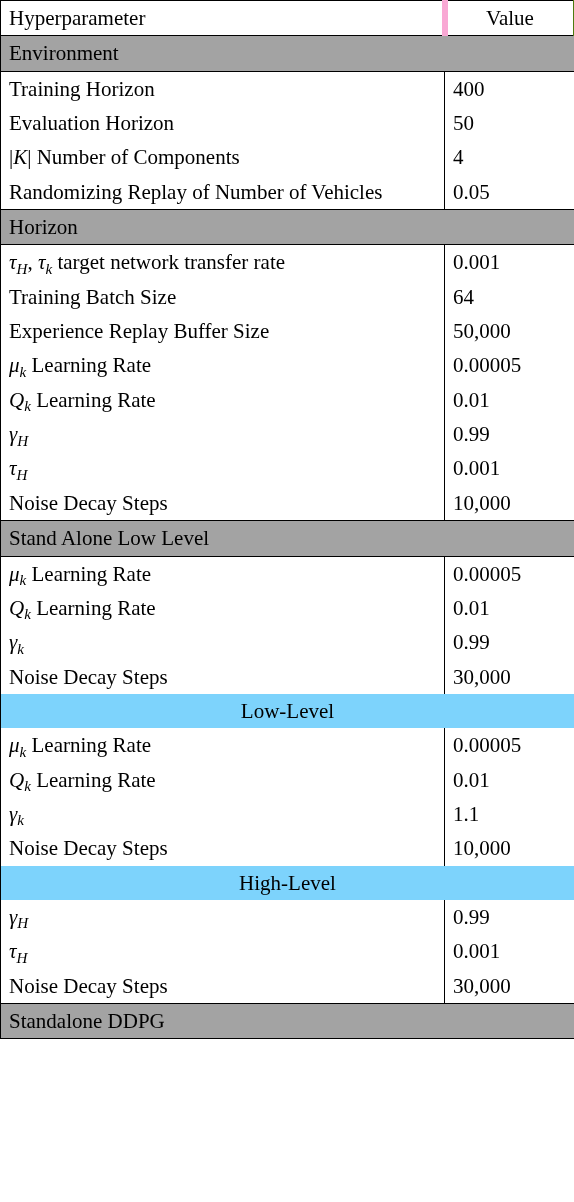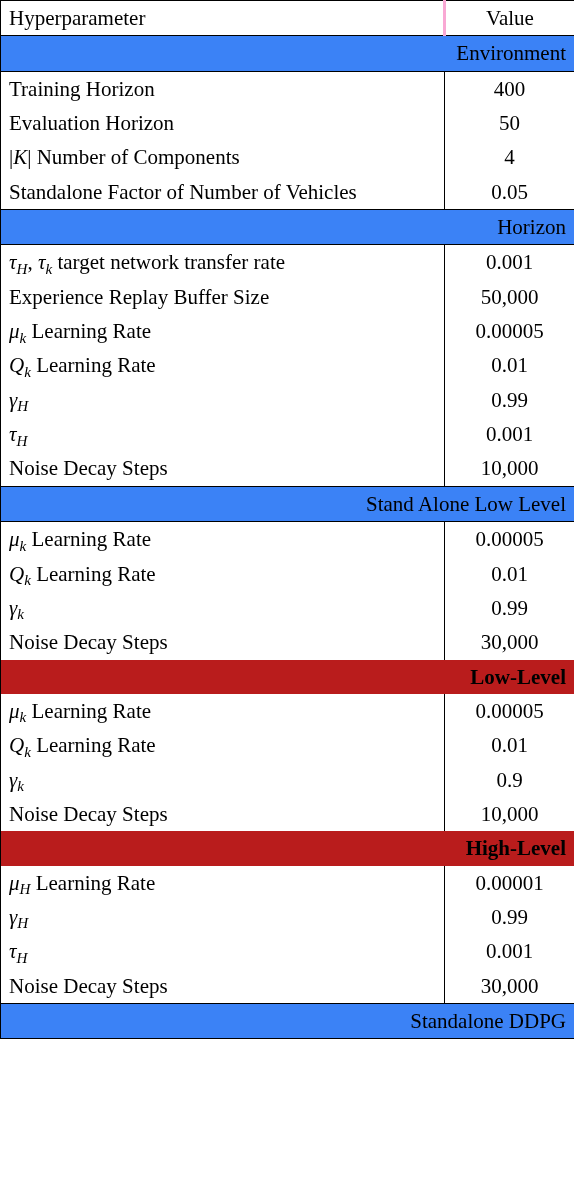--- a/index.html
+++ b/index.html
@@ -25,50 +25,48 @@
     line-height: 1.35;
   }
   tr.header th {
     font-weight: normal;
     text-align: left;
     border-top: 1px solid #000;
     border-bottom: 1px solid #000;
   }
   tr.header th:first-child {
     border-left: 1px solid #000;
-    border-right: 3px solid #f9a8d4;
+    border-right: 6px solid #f9a8d4;
   }
   tr.header th:last-child {
     text-align: center;
-    border-right: 1px solid #4d7c0f;
+    border-right: 4px solid #4d7c0f;
   }
   tr.section td {
-    background: #3b82f6;
-    text-align: right;
+    background: #a3a3a3;
+    text-align: left;
     border-left: 1px solid #000;
     border-right: 1px solid #000;
     border-top: 1px solid #000;
     border-bottom: 1px solid #000;
     font-family: Liberation Serif, serif;
   }
   tr.subsection td {
-    background: #b91c1c;
-    text-align: right;
+    background: #7dd3fc;
+    text-align: center;
     border-left: 1px solid #000;
     border-right: 1px solid #000;
-    font-weight: bold;
   }
   tr.row td:first-child {
     border-left: 1px solid #000;
     border-right: 1px solid #000;
     text-align: left;
   }
   tr.row td:last-child {
     border-right: 1px solid #000;
-    text-align: center;
   }
   .sub { font-size: 0.72em; position: relative; top: 0.3em; font-style: italic; }
   .it { font-style: italic; }
 </style>
 </head>
 <body>
 
 <table>
   <colgroup>
     <col class="param">
@@ -88,29 +86,33 @@
       </tr>
       <tr class="row">
         <td>Evaluation Horizon</td>
         <td>50</td>
       </tr>
       <tr class="row">
         <td>|<span class="it">K</span>| Number of Components</td>
         <td>4</td>
       </tr>
       <tr class="row">
-        <td>Standalone Factor of Number of Vehicles</td>
+        <td>Randomizing Replay of Number of Vehicles</td>
         <td>0.05</td>
       </tr>
       <tr class="section">
         <td colspan="2">Horizon</td>
       </tr>
       <tr class="row">
         <td><span class="it">τ</span><span class="sub">H</span>, <span class="it">τ</span><span class="sub">k</span> target network transfer rate</td>
         <td>0.001</td>
+      </tr>
+      <tr class="row">
+        <td>Training Batch Size</td>
+        <td>64</td>
       </tr>
       <tr class="row">
         <td>Experience Replay Buffer Size</td>
         <td>50,000</td>
       </tr>
       <tr class="row">
         <td><span class="it">μ</span><span class="sub">k</span> Learning Rate</td>
         <td>0.00005</td>
       </tr>
       <tr class="row">
@@ -154,32 +156,28 @@
       <tr class="row">
         <td><span class="it">μ</span><span class="sub">k</span> Learning Rate</td>
         <td>0.00005</td>
       </tr>
       <tr class="row">
         <td><span class="it">Q</span><span class="sub">k</span> Learning Rate</td>
         <td>0.01</td>
       </tr>
       <tr class="row">
         <td><span class="it">γ</span><span class="sub">k</span></td>
-        <td>0.9</td>
+        <td>1.1</td>
       </tr>
       <tr class="row">
         <td>Noise Decay Steps</td>
         <td>10,000</td>
       </tr>
       <tr class="subsection">
         <td colspan="2">High-Level</td>
-      </tr>
-      <tr class="row">
-        <td><span class="it">μ</span><span class="sub">H</span> Learning Rate</td>
-        <td>0.00001</td>
       </tr>
       <tr class="row">
         <td><span class="it">γ</span><span class="sub">H</span></td>
         <td>0.99</td>
       </tr>
       <tr class="row">
         <td><span class="it">τ</span><span class="sub">H</span></td>
         <td>0.001</td>
       </tr>
       <tr class="row">

